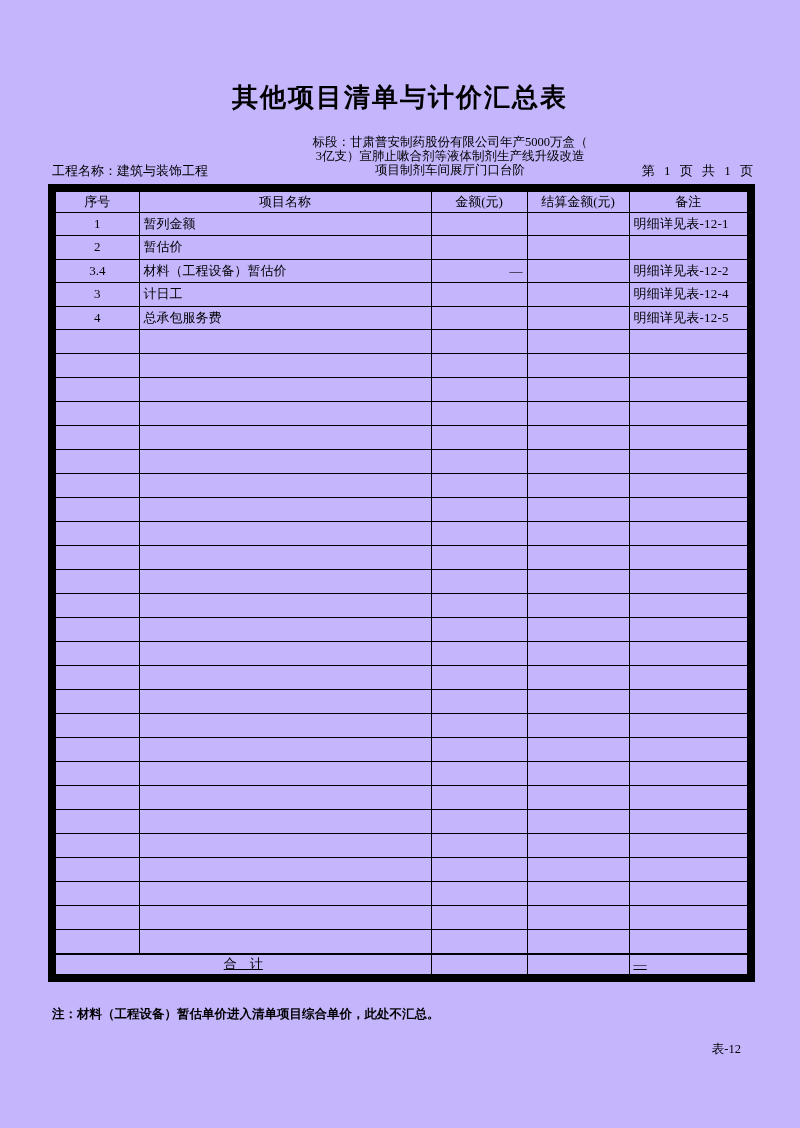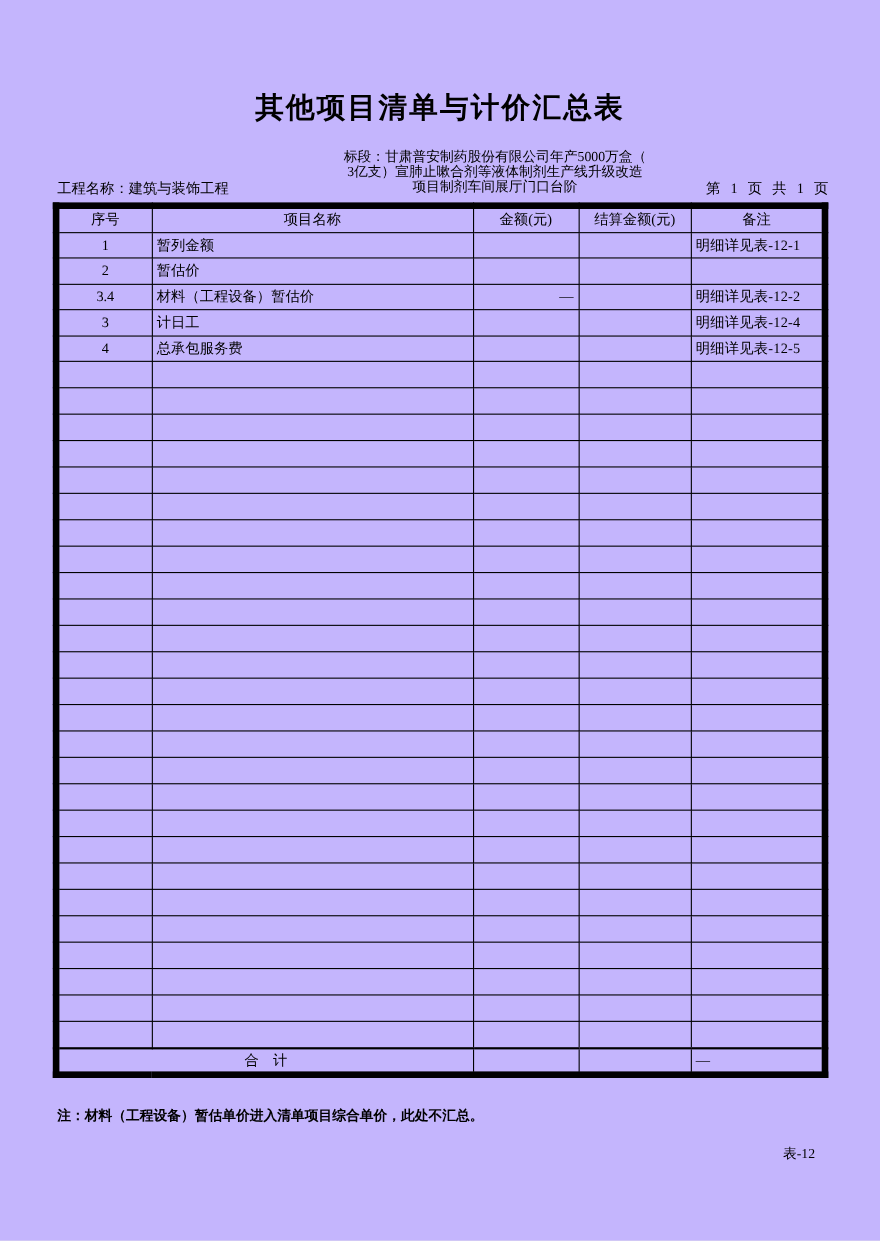--- a/index.html
+++ b/index.html
@@ -46,34 +46,34 @@
     font-size: 13px;
     word-spacing: 6px;
   }
   table.main {
     position: absolute;
     left: 48px;
     top: 184px;
     width: 699px;
     border-collapse: collapse;
     table-layout: fixed;
-    border: 6px solid #000000;
+    border: 8px solid #000000;
   }
   table.main th, table.main td {
     border: 1px solid #000;
     font-size: 13px;
     font-weight: normal;
     padding: 0 4px;
     overflow: hidden;
     white-space: nowrap;
   }
   table.main thead tr { height: 24px; }
   table.main tbody tr.data-row { height: 23.5px; }
   table.main tbody tr.empty-row { height: 24px; }
-  table.main tbody tr.total-row { height: 24px; }
+  table.main tbody tr.total-row { height: 24px; text-decoration: underline; }
   table.main th { text-align: center; }
   td.c-no { text-align: center; }
   td.c-name { text-align: left; }
   td.c-amount { text-align: right; }
   td.c-settle { text-align: right; }
   td.c-remark { text-align: left; padding-left: 3px; letter-spacing: 0.2px; }
   tr.total-row td { border-top: 2px solid #000; }
   tr.total-row td.total-label { text-align: center; }
   .footer-note {
     position: absolute;

